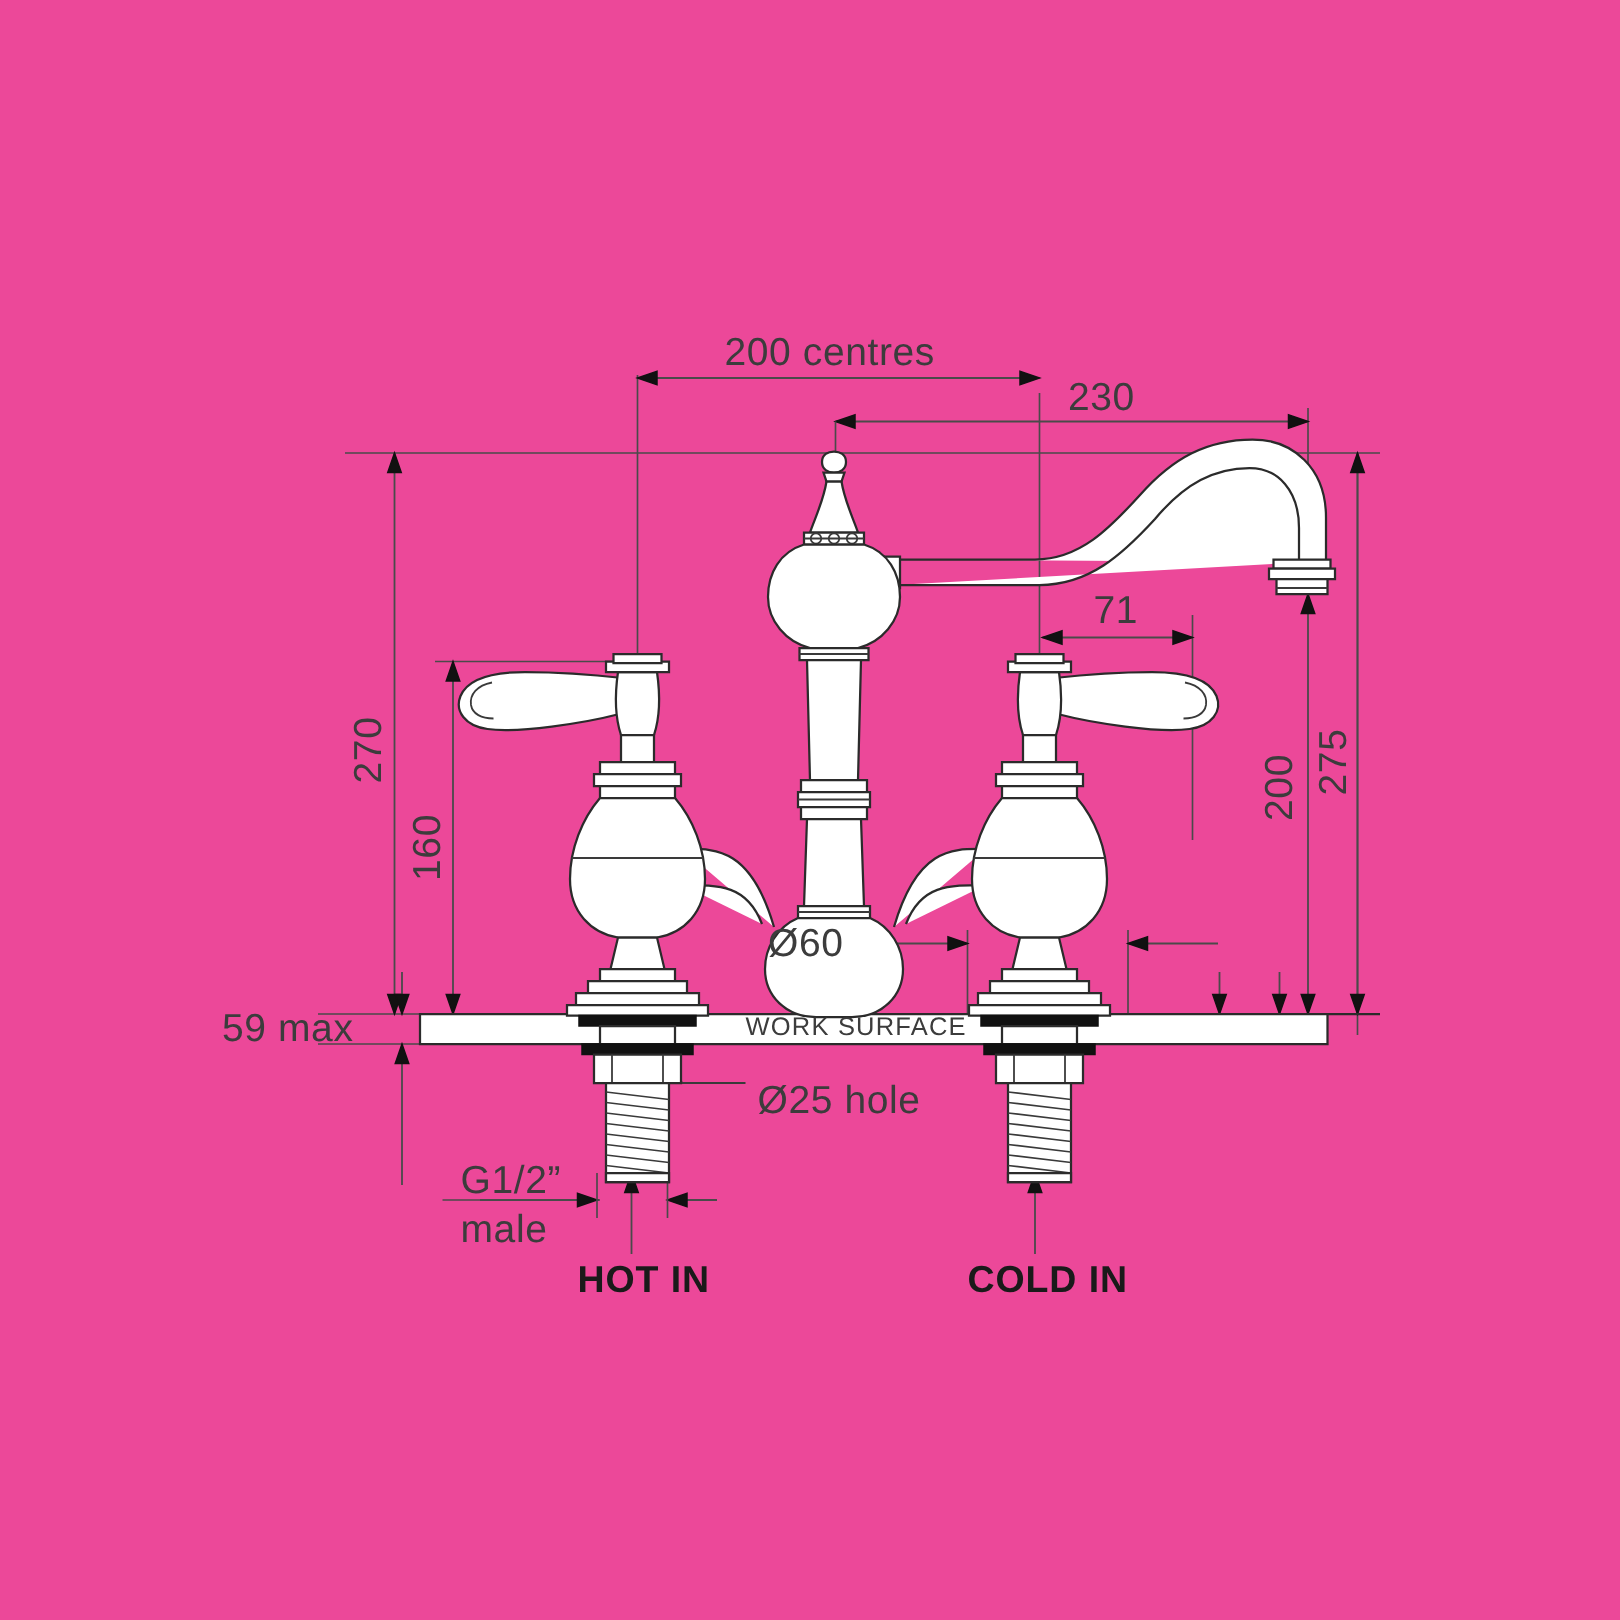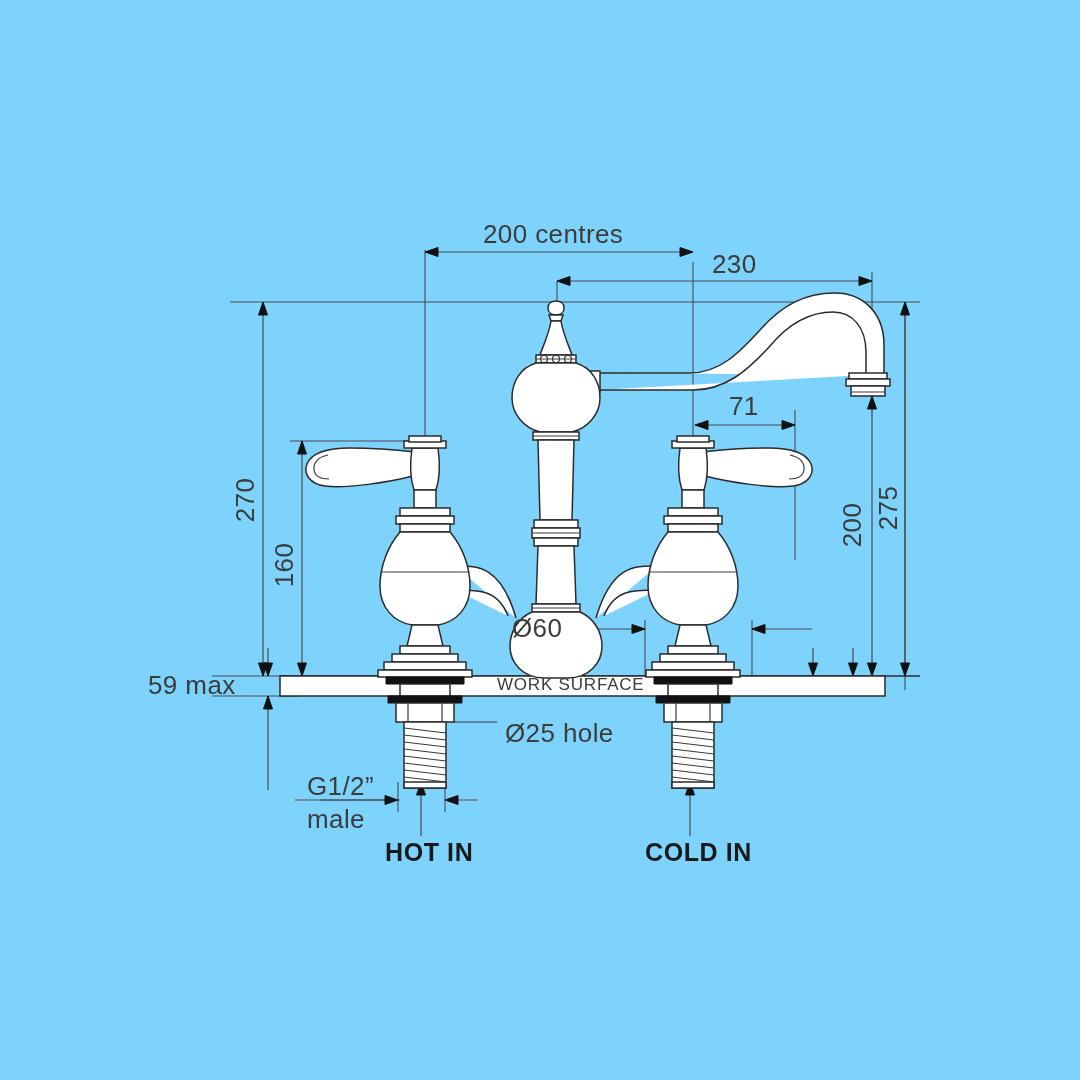--- a/index.html
+++ b/index.html
@@ -4,21 +4,21 @@
 <style>
   html, body {
     margin: 0;
     padding: 0;
     background: #ffffff;
   }
   #canvas {
     position: relative;
     width: 1080px;
     height: 1080px;
-    background: #7dd3fc;
+    background: #ec4899;
     font-family: "Liberation Sans", sans-serif;
     overflow: hidden;
   }
   svg#drawing {
     position: absolute;
     left: 0;
     top: 0;
     width: 1080px;
     height: 1080px;
   }

